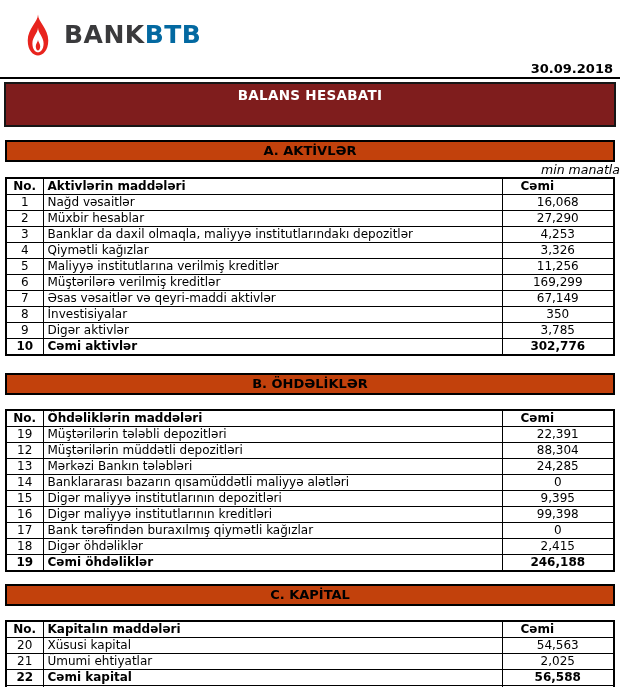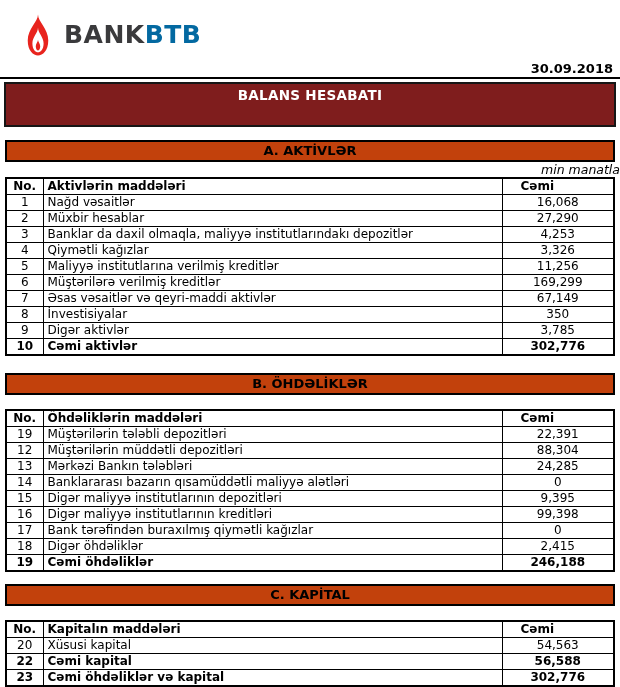--- a/index.html
+++ b/index.html
@@ -208,20 +208,25 @@
       <th class="c-desc">Kapitalın maddələri</th>
       <th class="c-val">Cəmi</th>
     </tr>
   </thead>
   <tbody>
       <tr>
         <td class="c-no">20</td>
         <td class="c-desc">Xüsusi kapital</td>
         <td class="c-val">54,563</td>
       </tr>
+      <tr>
+        <td class="c-no">21</td>
+        <td class="c-desc">Ümumi ehtiyatlar</td>
+        <td class="c-val">2,025</td>
+      </tr>
       <tr class="total-row">
         <td class="c-no">22</td>
         <td class="c-desc">Cəmi kapital</td>
         <td class="c-val">56,588</td>
       </tr>
       <tr class="total-row">
         <td class="c-no">23</td>
         <td class="c-desc">Cəmi öhdəliklər və kapital</td>
         <td class="c-val">302,776</td>
       </tr>

